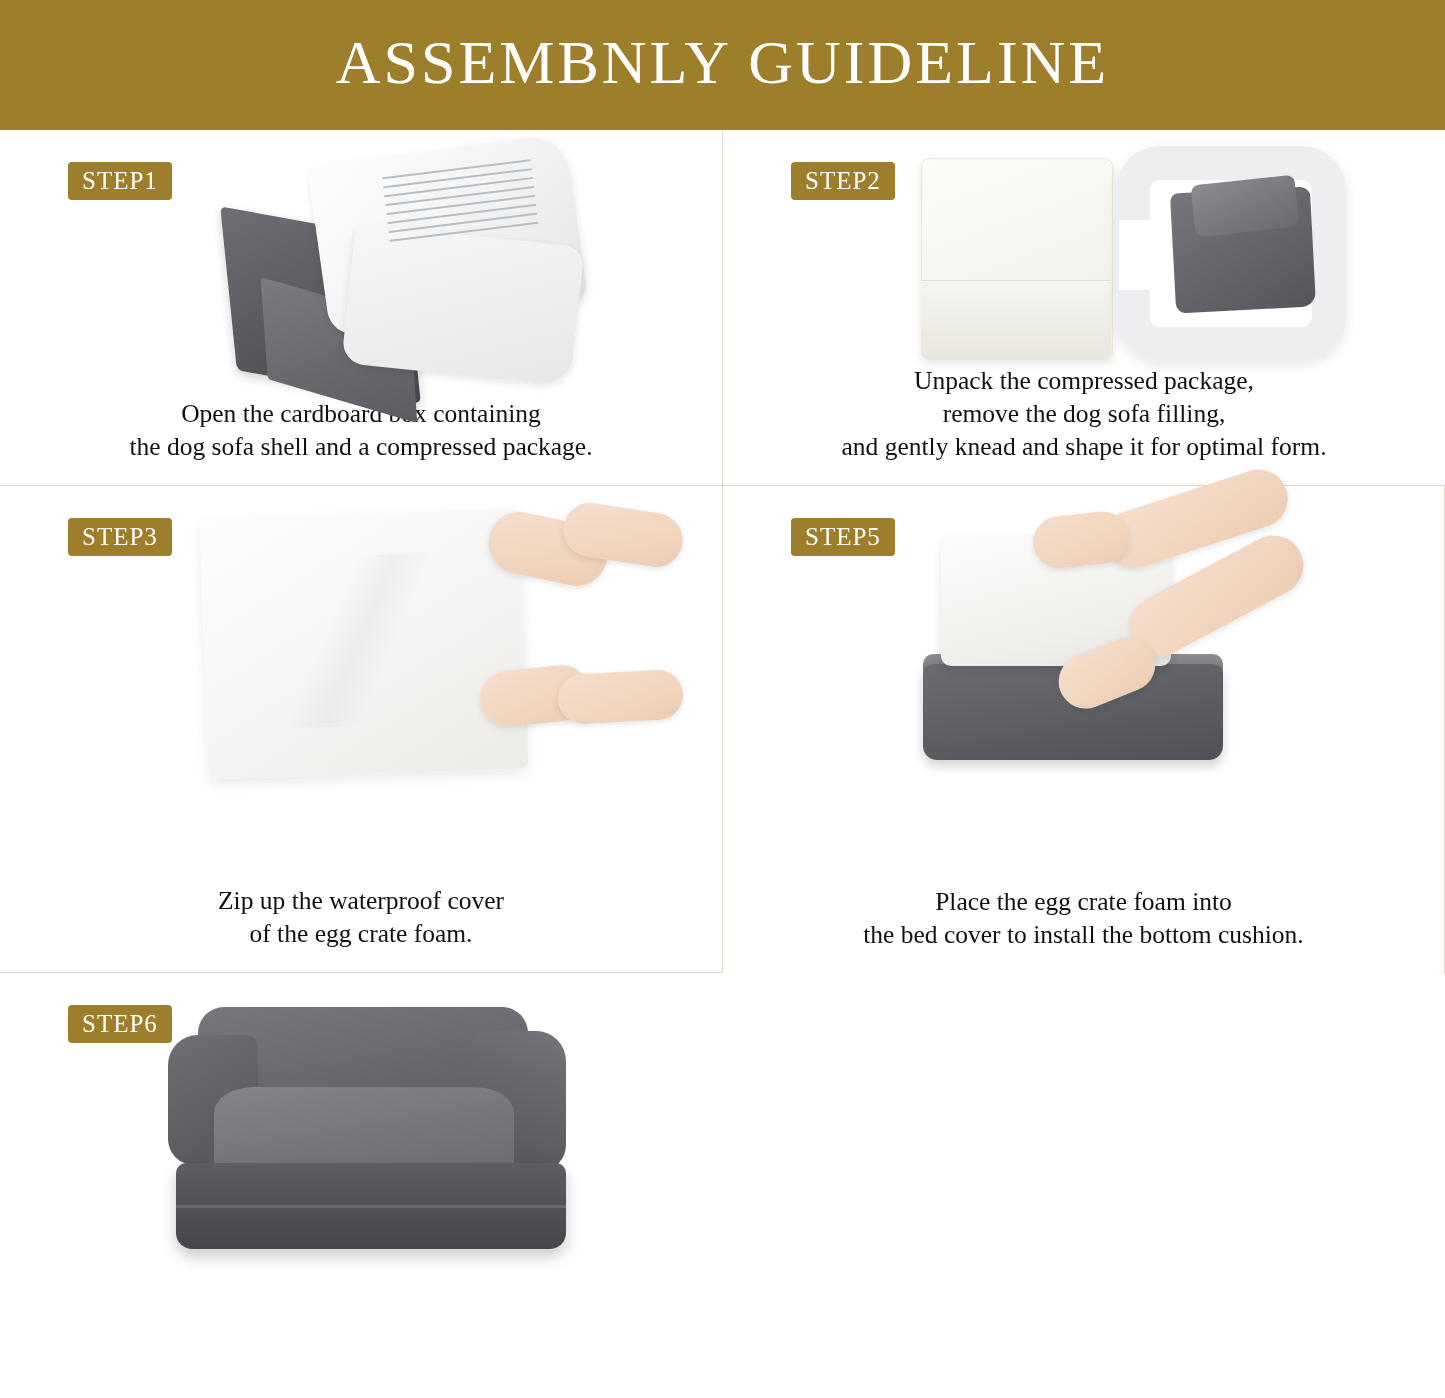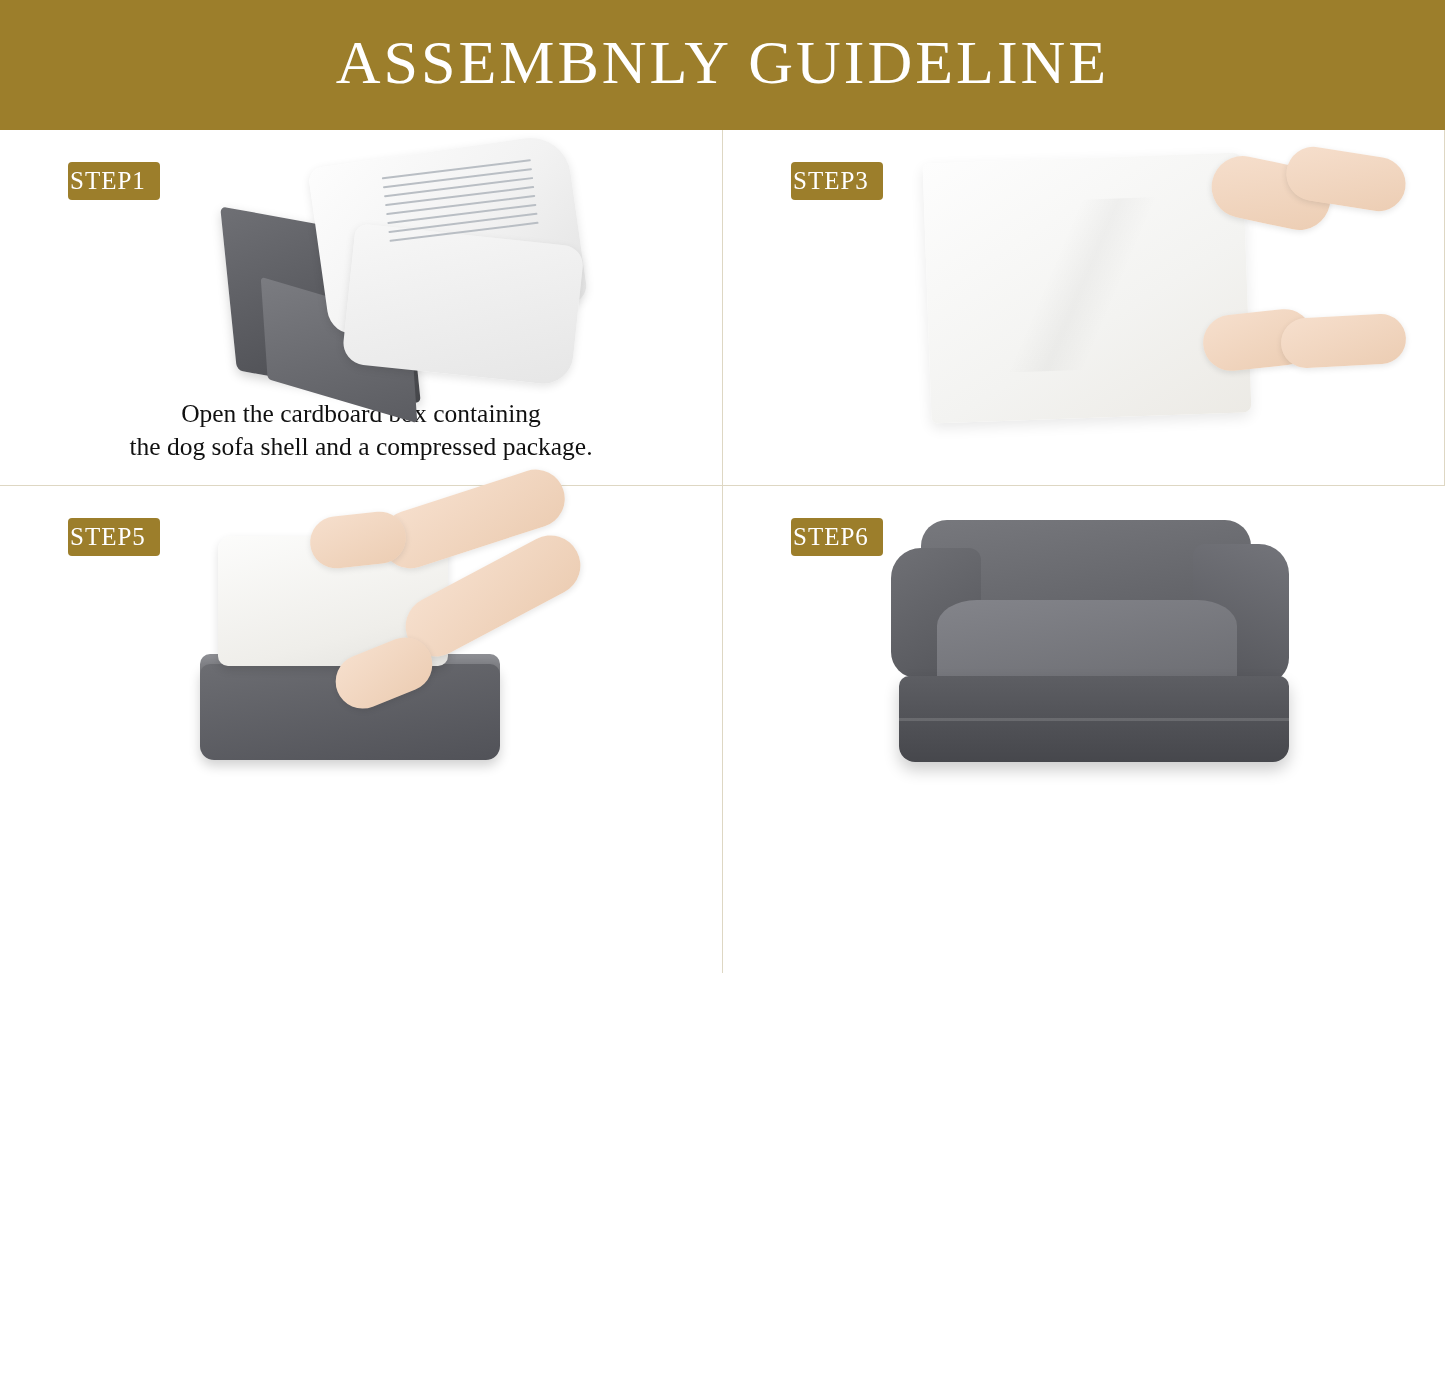--- a/index.html
+++ b/index.html
@@ -60,21 +60,21 @@
   .cell.br { border-right: 1px solid #ded7c3; }
 
   .step-badge {
     position: absolute;
     left: 68px;
     top: 32px;
     background: #9c7e2b;
     color: #ffffff;
     font-size: 25px;
     letter-spacing: 1px;
-    padding: 6px 14px 7px 2px;
+    padding: 6px 14px 7px 14px;
     border-radius: 4px;
     font-family: "Liberation Serif", serif;
     line-height: 1;
     z-index: 5;
   }
   .cell.right .step-badge { left: 68px; }
 
   .art {
     flex: 1 1 auto;
     position: relative;
@@ -351,46 +351,64 @@
             <i></i>
             <i></i>
             <i></i>
             <i></i>
         </div>
       </div>
       <div class="caption">Open the cardboard box containing
 the dog sofa shell and a compressed package.</div>
     </div>
 
+    <div class="cell bl right">
+      <div class="step-badge">STEP2</div>
+      <div class="art">
+        <div class="obj s2-foam"></div>
+        <div class="obj s2-foam-fold"></div>
+        <div class="obj s2-ring"></div>
+        <div class="obj s2-ring-gap"></div>
+        <div class="obj s2-grey"></div>
+        <div class="obj s2-grey2"></div>
+      </div>
+      <div class="caption">Unpack the compressed package,
+remove the dog sofa filling,
+and gently knead and shape it for optimal form.</div>
+    </div>
 
     <div class="cell br bl left">
       <div class="step-badge">STEP3</div>
       <div class="art">
         <div class="obj s3-egg"></div>
         <div class="obj s3-cover"></div>
         <div class="obj s3-crease"></div>
         <div class="obj hand s3-hand1"></div>
         <div class="obj hand s3-arm1"></div>
         <div class="obj hand s3-hand2"></div>
         <div class="obj hand s3-arm2"></div>
       </div>
+      <div class="caption">Zip up the waterproof cover
+of the egg crate foam.</div>
     </div>
 
 
     <div class="cell br left">
       <div class="step-badge">STEP5</div>
       <div class="art">
         <div class="obj s5-cover-lip"></div>
         <div class="obj s5-cover"></div>
         <div class="obj s5-foam"></div>
         <div class="obj hand s5-arm1"></div>
         <div class="obj hand s5-hand1"></div>
         <div class="obj hand s5-arm2"></div>
         <div class="obj hand s5-hand2"></div>
       </div>
+      <div class="caption">Place the egg crate foam into
+the bed cover to install the bottom cushion.</div>
     </div>
 
     <div class="cell right">
       <div class="step-badge">STEP6</div>
       <div class="art">
         <div class="obj s6-back"></div>
         <div class="obj s6-armL"></div>
         <div class="obj s6-armR"></div>
         <div class="obj s6-seat"></div>
         <div class="obj s6-base"></div>

